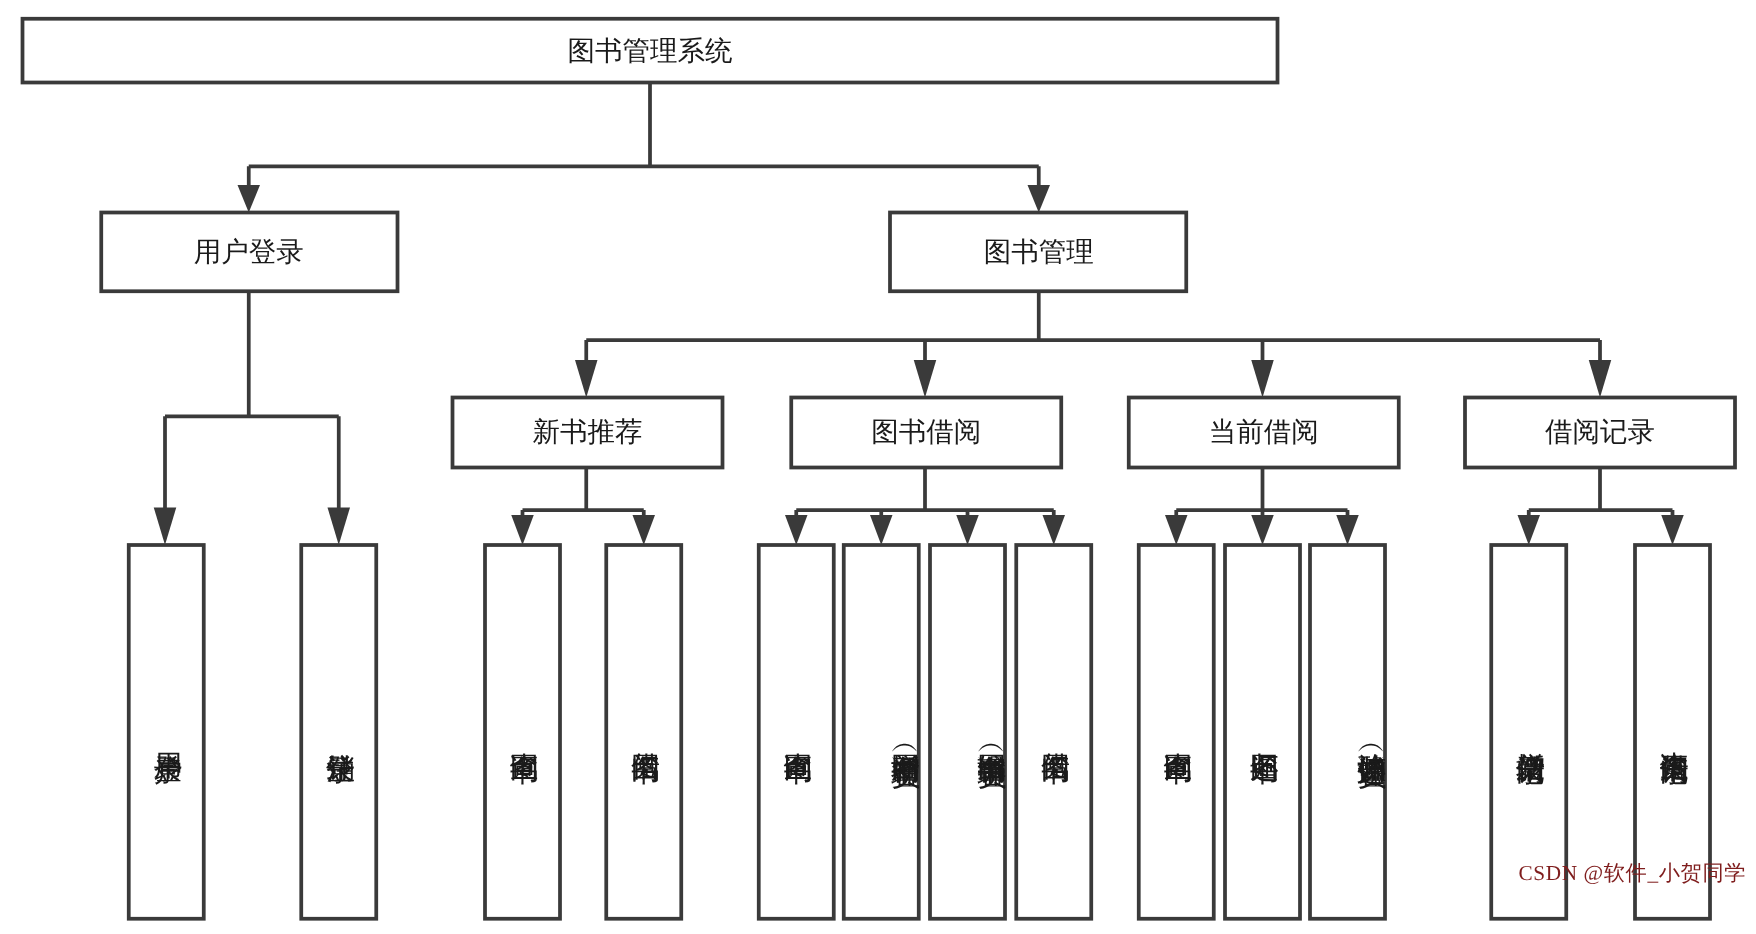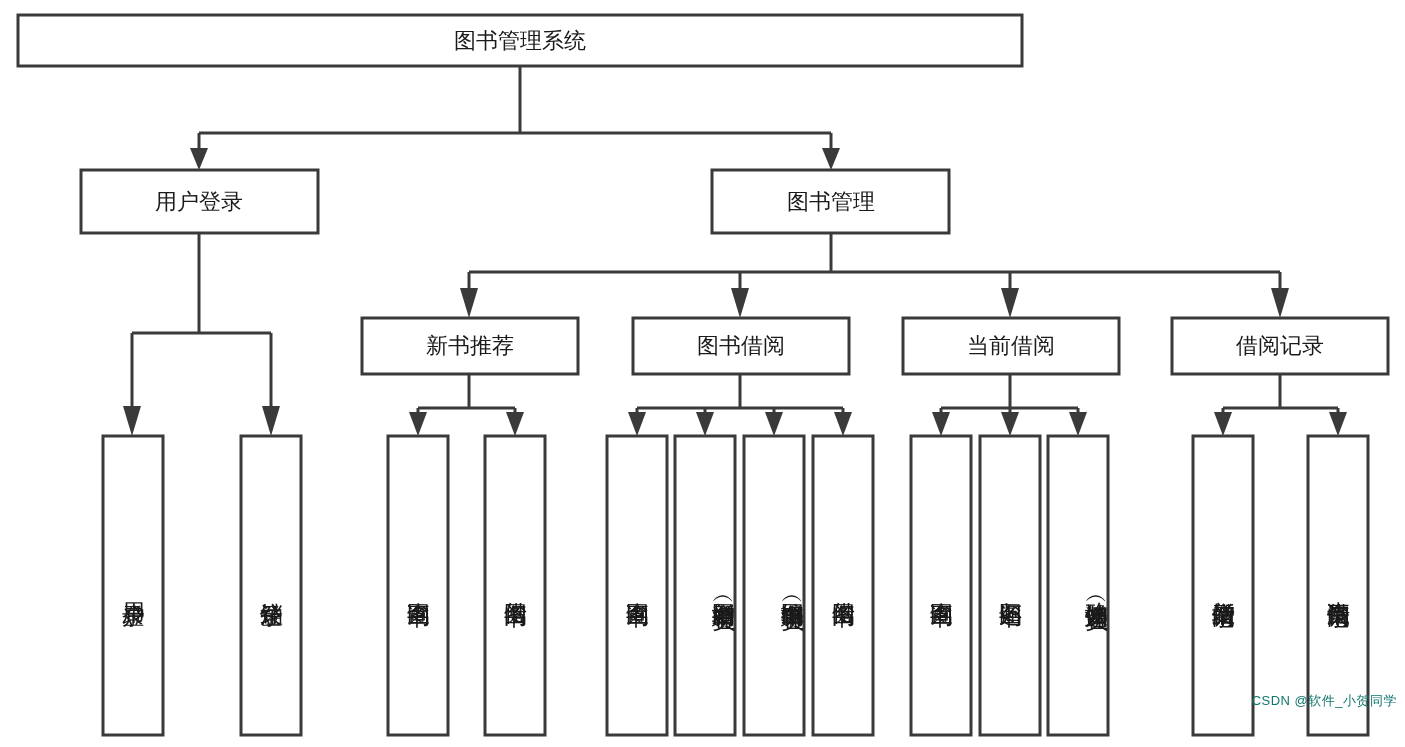--- a/index.html
+++ b/index.html
@@ -63,23 +63,23 @@
     white-space: nowrap;
     pointer-events: none;
   }
   .vlabel-box.centered {
     align-items: center;
   }
   #watermark {
     position: absolute;
     right: 8px;
     bottom: 6px;
-    font-family: Liberation Sans, sans-serif;
-    font-size: 13px;
-    color: #0f766e;
+    font-family: Liberation Serif, serif;
+    font-size: 17px;
+    color: #7f1d1d;
     letter-spacing: 0.5px;
     white-space: nowrap;
   }
 </style>
 </head>
 <body>
 
 <div id="diagram-root">
 
   <svg id="flow" viewBox="0 0 1405 747">

